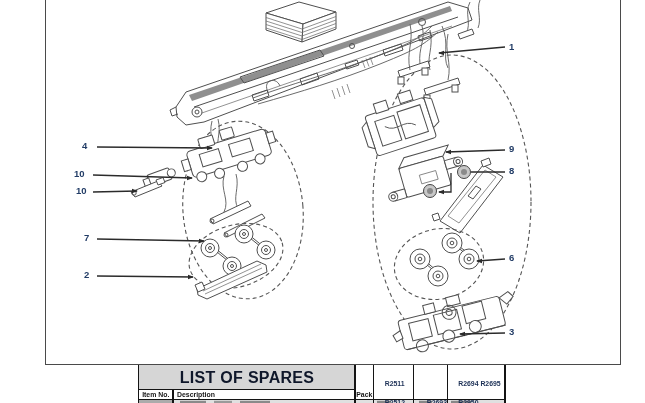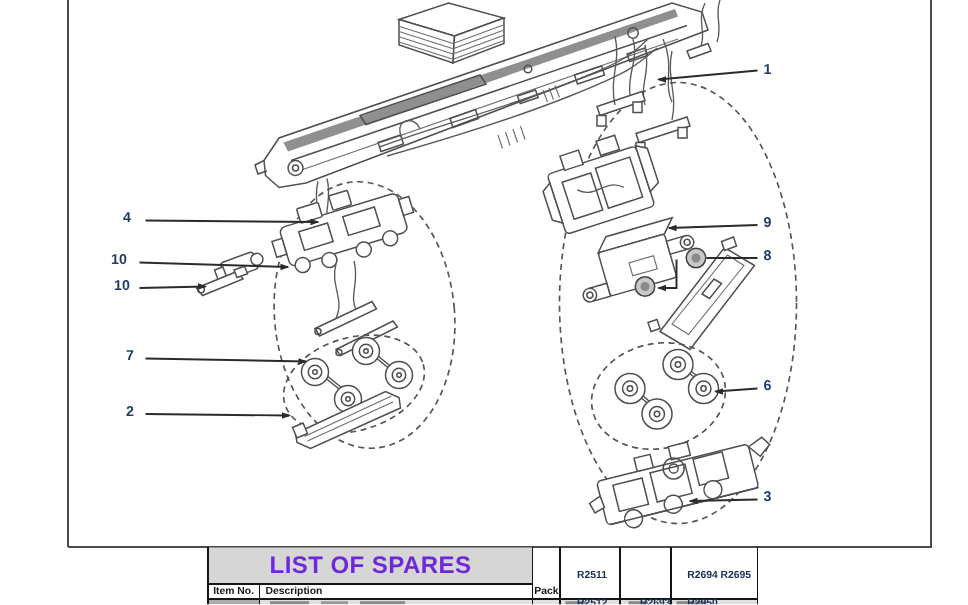--- a/index.html
+++ b/index.html
@@ -17,21 +17,21 @@
   .arrow{fill:#2b2b2b;stroke:none;}
   .tline{stroke:#141414;stroke-width:1.2;shape-rendering:crispEdges;}
   .frame{stroke:#4a4a4a;stroke-width:1.6;shape-rendering:crispEdges;fill:none;}
   .callout{
     position:absolute;font-size:9.5px;font-weight:bold;color:#223c66;
     line-height:9px;user-select:none;
   }
   .tbl-title{
     position:absolute;left:139px;top:366px;width:216px;height:23px;
     display:flex;align-items:center;justify-content:center;
-    font-size:16px;font-weight:bold;letter-spacing:.3px;color:#6d28d9;
+    font-size:16px;font-weight:bold;letter-spacing:.3px;color:#0f172a;
   }
   .tbl-h{position:absolute;font-size:6.9px;font-weight:bold;color:#161616;}
   .parts{
     position:absolute;font-size:6.9px;font-weight:bold;color:#1b2f55;
     line-height:9.4px;white-space:pre;
   }
 </style>
 </head>
 <body>
 

